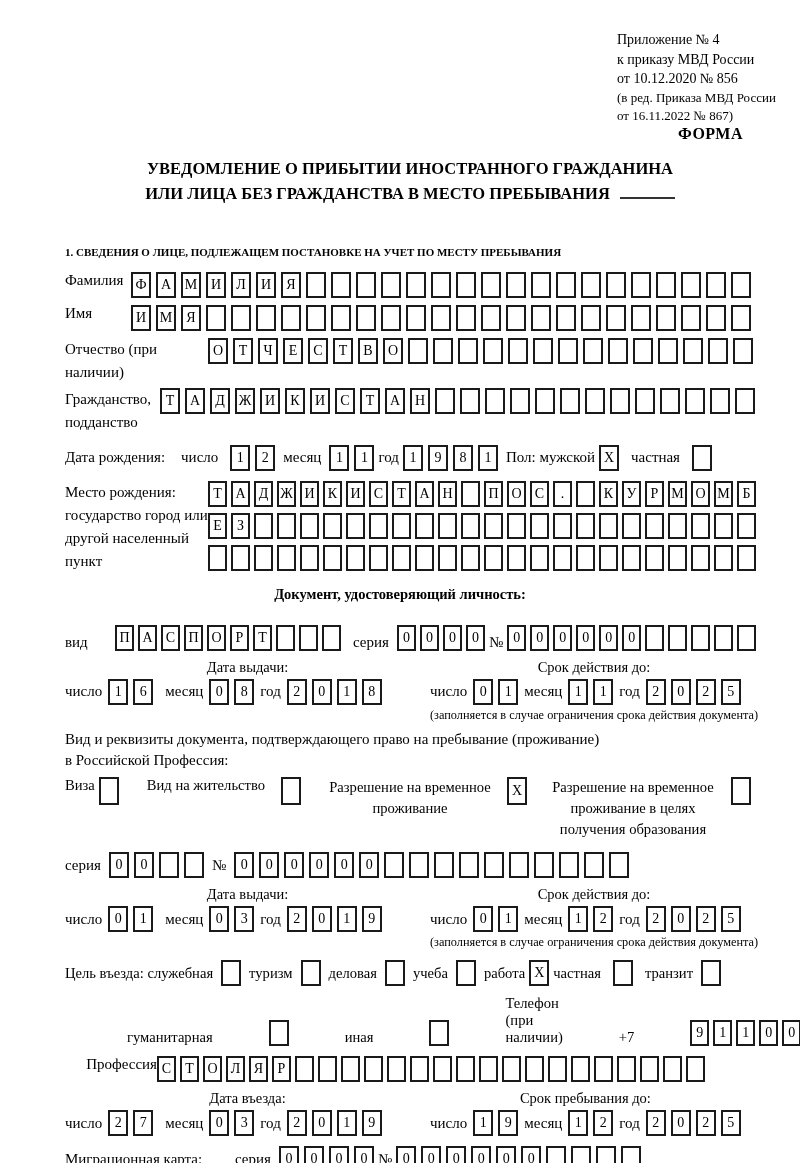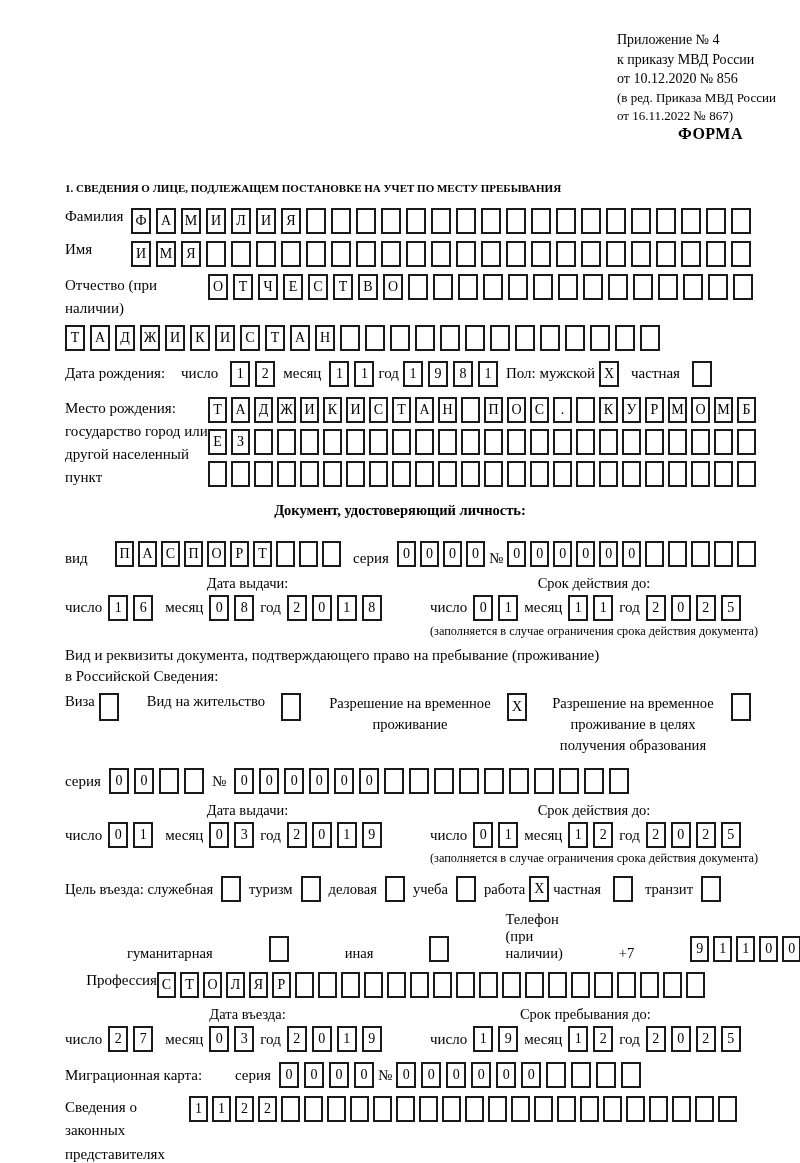--- a/index.html
+++ b/index.html
@@ -48,20 +48,26 @@
   <div class="appendix">
     <div>Приложение № 4</div>
     <div>к приказу МВД России</div>
     <div>от 10.12.2020 № 856</div>
     <div class="small">(в ред. Приказа МВД России</div>
     <div class="small">от 16.11.2022 № 867)</div>
   </div>
 
   <div class="forma">ФОРМА</div>
 
+  <div class="title">
+    <div>УВЕДОМЛЕНИЕ О ПРИБЫТИИ ИНОСТРАННОГО ГРАЖДАНИНА</div>
+    <div>
+      <span>ИЛИ ЛИЦА БЕЗ ГРАЖДАНСТВА В МЕСТО ПРЕБЫВАНИЯ</span><span class="title-blank"></span>
+    </div>
+  </div>
 
   <div class="section-heading">1. СВЕДЕНИЯ О ЛИЦЕ, ПОДЛЕЖАЩЕМ ПОСТАНОВКЕ НА УЧЕТ ПО МЕСТУ ПРЕБЫВАНИЯ</div>
 
   <div class="frow" style="margin-top:14px;">
     <span class="lbl" style="width:66px;">Фамилия</span>
     <span class="cells">
         <span class="cell">Ф</span>
         <span class="cell">А</span>
         <span class="cell">М</span>
         <span class="cell">И</span>
@@ -142,20 +148,21 @@
         <span class="cell"></span>
         <span class="cell"></span>
         <span class="cell"></span>
         <span class="cell"></span>
         <span class="cell"></span>
         <span class="cell"></span>
       </span>
   </div>
 
   <div class="frow" style="margin-top:4px;">
+    <span class="lbl" style="width:95px; white-space:normal; line-height:1.55;">Гражданство, подданство</span>
     <span class="cells">
         <span class="cell">Т</span>
         <span class="cell">А</span>
         <span class="cell">Д</span>
         <span class="cell">Ж</span>
         <span class="cell">И</span>
         <span class="cell">К</span>
         <span class="cell">И</span>
         <span class="cell">С</span>
         <span class="cell">Т</span>
@@ -381,21 +388,21 @@
             <span class="cell">0</span>
             <span class="cell">2</span>
             <span class="cell">5</span>
           </span>
       </div>
       <div class="dp-note">(заполняется в случае ограничения срока действия документа)</div>
     </div>
   </div>
 
   <div class="plain">Вид и реквизиты документа, подтверждающего право на пребывание (проживание)</div>
-  <div class="plain" style="margin-top:4px;">в Российской Сведения:</div>
+  <div class="plain" style="margin-top:4px;">в Российской Профессия:</div>
 
   <div class="chkrow">
     <span>Виза</span>
     <span class="gap4"></span>
     <span class="cell" style="height:28px;"></span>
     <span class="gap28"></span>
     <span>Вид на жительство</span>
     <span class="gap16"></span>
     <span class="cell" style="height:28px;"></span>
     <span class="gap20"></span>

